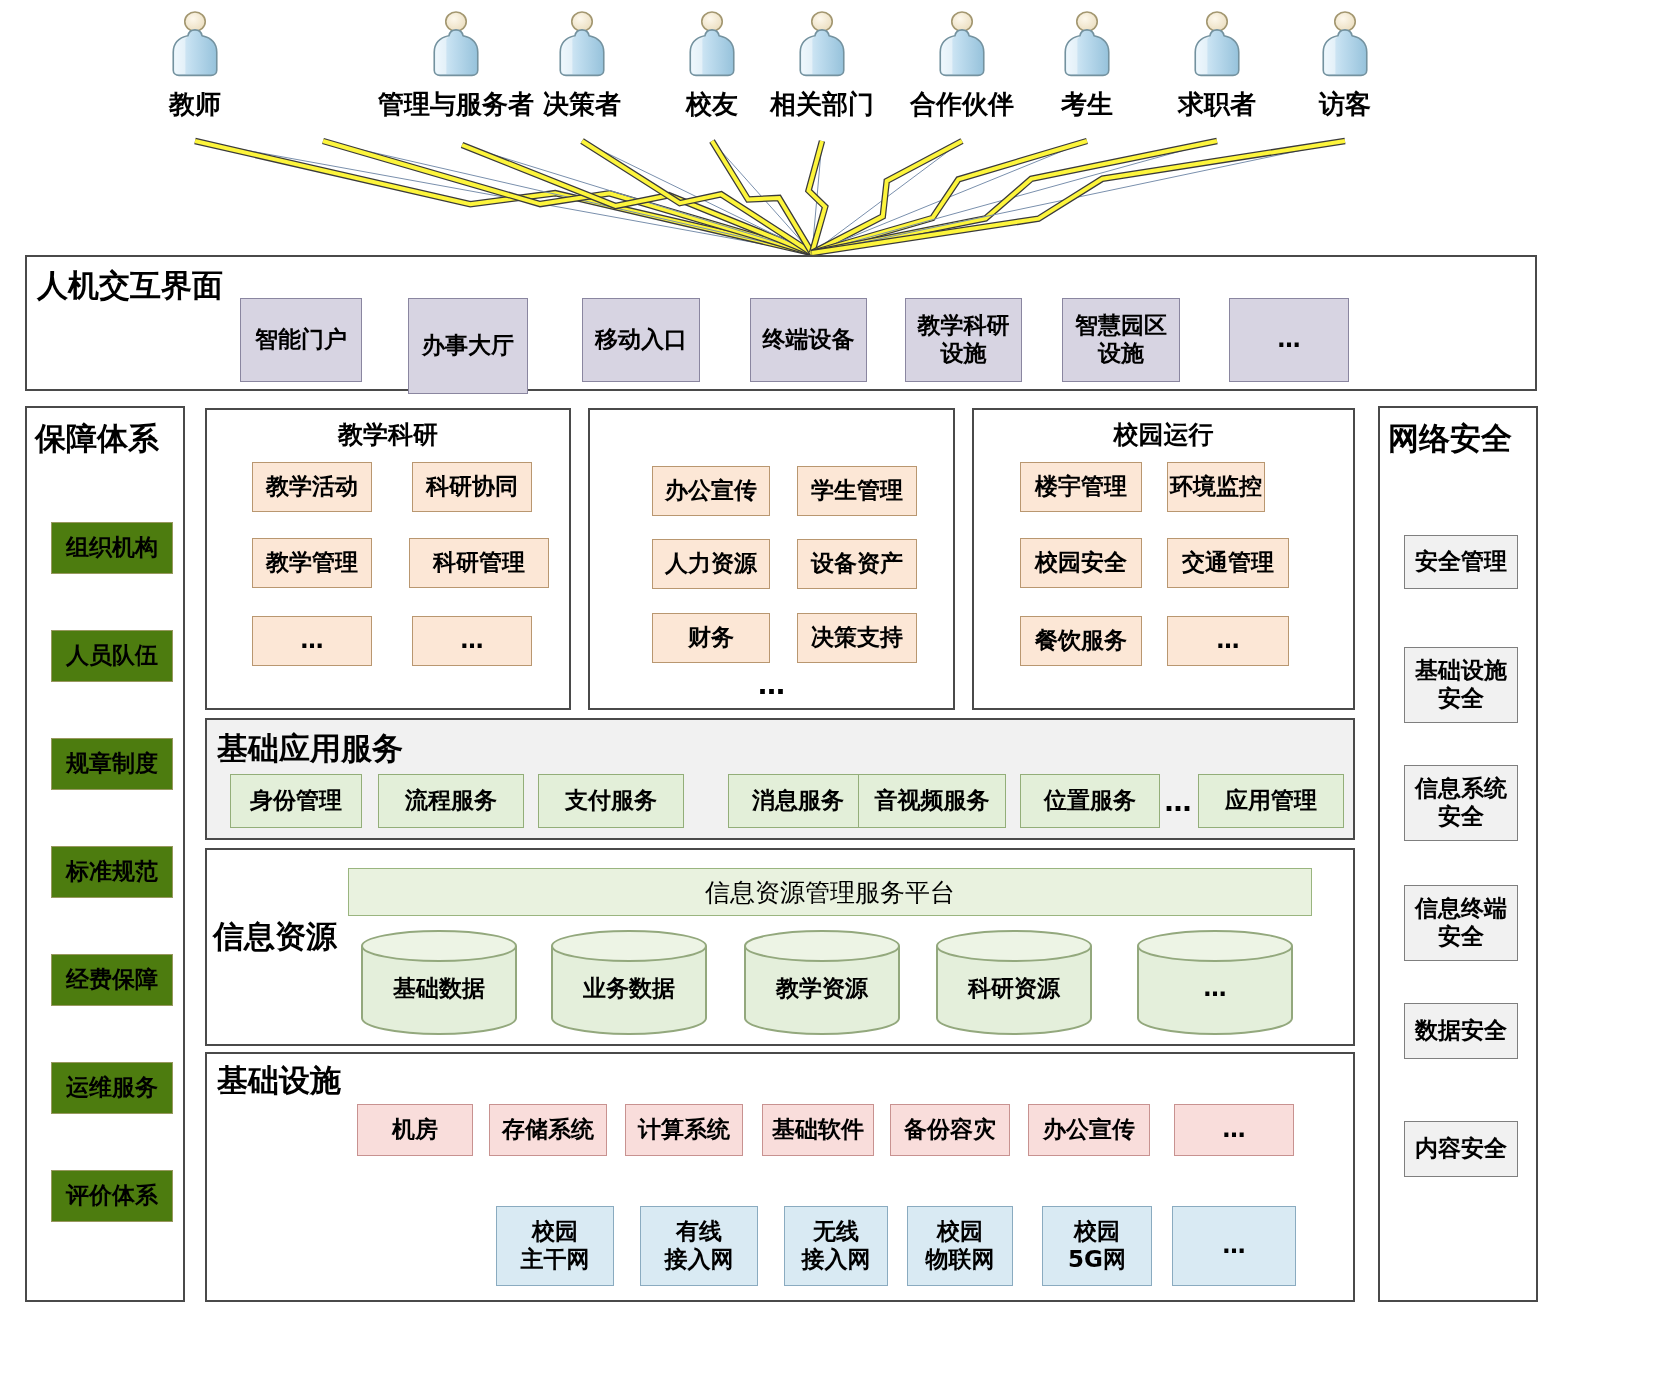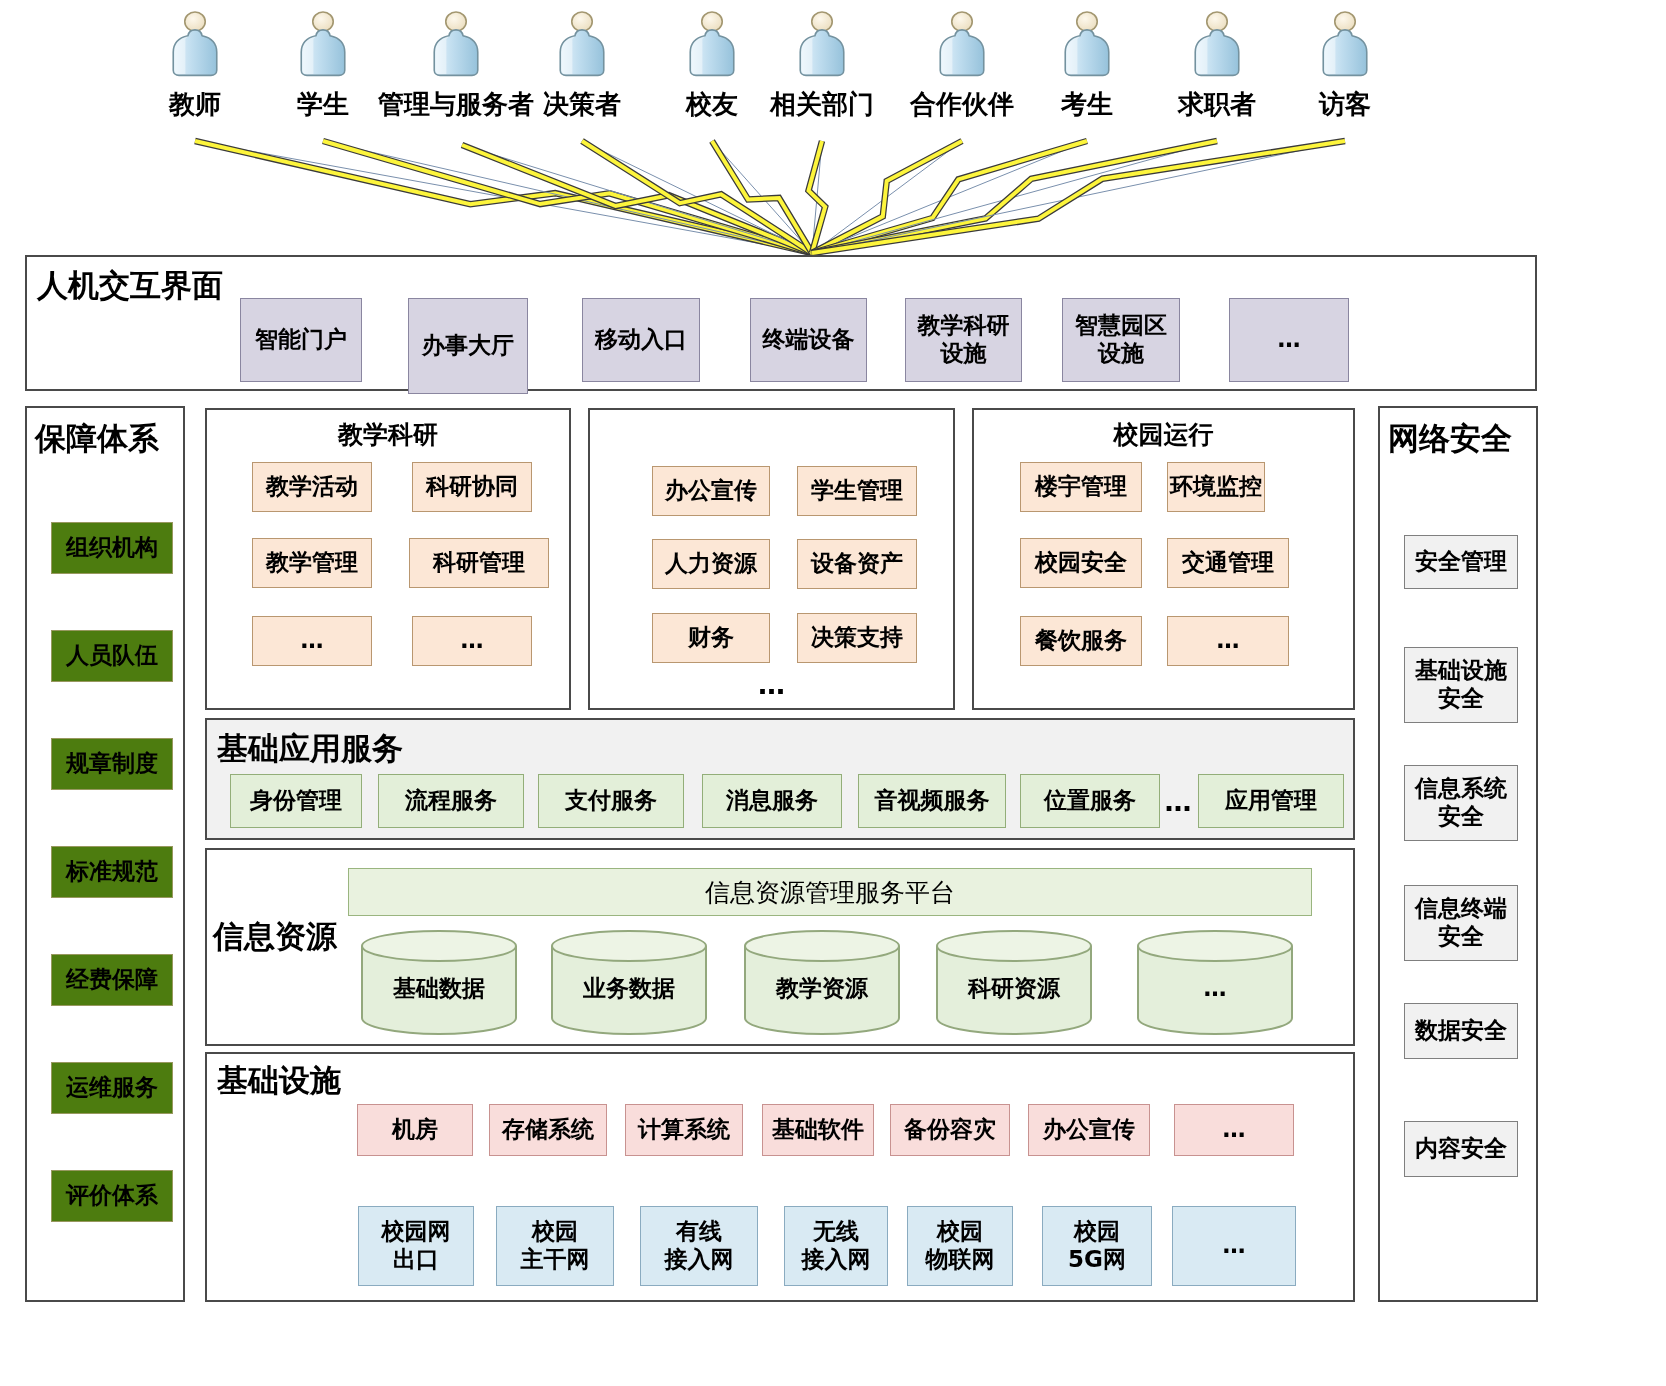--- a/index.html
+++ b/index.html
@@ -90,26 +90,20 @@
       <path d="M1345,141 L1102.4766757190416,178.67784069865345 L1038.5333242809586,218.68215930134653 L812,253" fill="none" stroke="#3a3a3a" stroke-width="6.5" stroke-linejoin="miter"></path>
       <path d="M1345,141 L1102.4766757190416,178.67784069865345 L1038.5333242809586,218.68215930134653 L812,253" fill="none" stroke="#fdf53c" stroke-width="4" stroke-linejoin="miter"></path>
     </svg>
 
   <div class="user" style="left:125px;width:140px">
     <svg class="person" viewBox="0 0 100 110">
         <use href="#personSym"></use>
       </svg>
     <div class="ulabel">教师</div>
   </div>
-  <div class="user" style="left:253px;width:140px">
-    <svg class="person" viewBox="0 0 100 110">
-        <use href="#personSym"></use>
-      </svg>
-    <div class="ulabel">学生</div>
-  </div>
   <div class="user" style="left:346px;width:220px">
     <svg class="person" viewBox="0 0 100 110">
         <use href="#personSym"></use>
       </svg>
     <div class="ulabel">管理与服务者</div>
   </div>
   <div class="user" style="left:512px;width:140px">
     <svg class="person" viewBox="0 0 100 110">
         <use href="#personSym"></use>
       </svg>
@@ -217,21 +211,21 @@
     <div class="box peach" style="left:193px;top:128px;width:122px;height:50px">交通管理</div>
     <div class="box peach" style="left:46px;top:206px;width:122px;height:50px">餐饮服务</div>
     <div class="box peach" style="left:193px;top:206px;width:122px;height:50px">…</div>
   </div>
 
   <div class="panel" style="left:205px;top:718px;width:1150px;height:122px;background:#f1f1f1">
     <div class="ptitle" style="left:10px;top:8px">基础应用服务</div>
     <div class="box green" style="left:23px;top:54px;width:132px;height:54px">身份管理</div>
     <div class="box green" style="left:171px;top:54px;width:146px;height:54px">流程服务</div>
     <div class="box green" style="left:331px;top:54px;width:146px;height:54px">支付服务</div>
-    <div class="box green" style="left:495px;top:54px;width:140px;height:54px">消息服务</div>
+    <div class="box green" style="left:521px;top:54px;width:140px;height:54px">消息服务</div>
     <div class="box green" style="left:651px;top:54px;width:148px;height:54px">音视频服务</div>
     <div class="box green" style="left:813px;top:54px;width:140px;height:54px">位置服务</div>
     <div class="dots" style="left:951px;top:58px;width:40px;height:46px">…</div>
     <div class="box green" style="left:991px;top:54px;width:146px;height:54px">应用管理</div>
   </div>
 
   <div class="panel" style="left:205px;top:848px;width:1150px;height:198px">
     <div class="ptitle" style="left:6px;top:66px">信息资源</div>
     <div class="platform" style="left:141px;top:18px;width:964px;height:48px">信息资源管理服务平台</div>
 
@@ -266,22 +260,20 @@
     <div class="ptitle" style="left:10px;top:6px">基础设施</div>
 
     <div class="box pink" style="left:150px;top:50px;width:116px;height:52px">机房</div>
     <div class="box pink" style="left:282px;top:50px;width:118px;height:52px">存储系统</div>
     <div class="box pink" style="left:418px;top:50px;width:118px;height:52px">计算系统</div>
     <div class="box pink" style="left:555px;top:50px;width:112px;height:52px">基础软件</div>
     <div class="box pink" style="left:683px;top:50px;width:120px;height:52px">备份容灾</div>
     <div class="box pink" style="left:821px;top:50px;width:122px;height:52px">办公宣传</div>
     <div class="box pink" style="left:967px;top:50px;width:120px;height:52px">…</div>
 
-    <div class="box blue" style="left:151px;top:152px;width:116px;height:80px">校园网
-出口</div>
     <div class="box blue" style="left:289px;top:152px;width:118px;height:80px">校园
 主干网</div>
     <div class="box blue" style="left:433px;top:152px;width:118px;height:80px">有线
 接入网</div>
     <div class="box blue" style="left:577px;top:152px;width:104px;height:80px">无线
 接入网</div>
     <div class="box blue" style="left:700px;top:152px;width:106px;height:80px">校园
 物联网</div>
     <div class="box blue" style="left:835px;top:152px;width:110px;height:80px">校园
 5G网</div>

